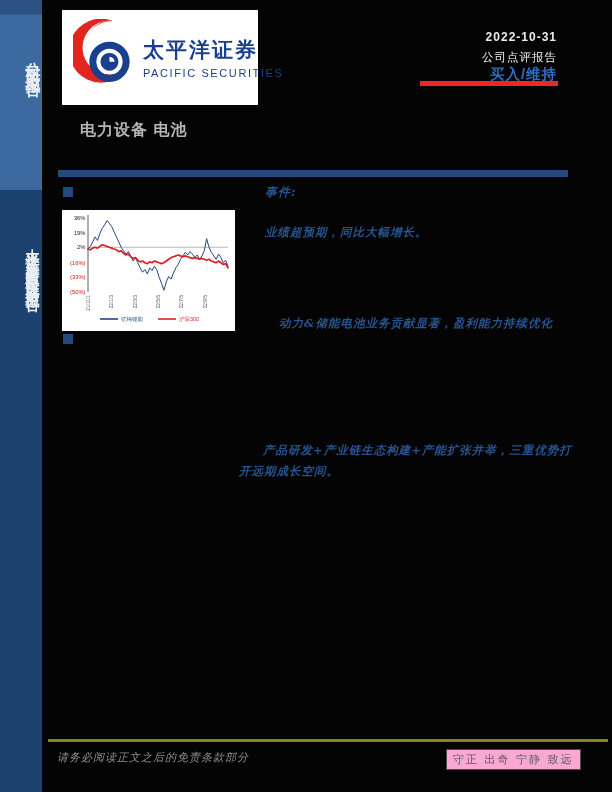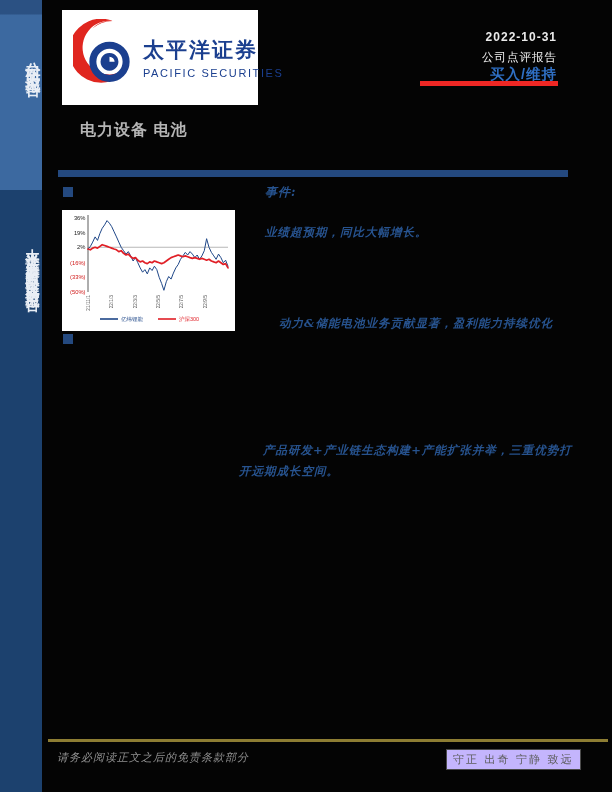--- a/index.html
+++ b/index.html
@@ -50,21 +50,21 @@
   .p3{left:239px;top:440px;width:344px;line-height:21px;text-indent:24px;}
 
   
   .chart-box{position:absolute;left:62px;top:210px;width:173px;height:121px;background:#ffffff;}
   .chart-box svg{display:block;width:173px;height:121px;}
 
   
   .footer-line{position:absolute;left:48px;top:739px;width:560px;height:3px;background:#8d7d33;}
   .disclaimer{position:absolute;left:57px;top:750px;color:#909090;font-style:italic;
      font-size:11px;font-family:"DejaVu Serif",serif;letter-spacing:1px;}
-  .motto-box{position:absolute;left:446px;top:749px;background:#c4b5fd;border:1px solid #4a4a4a;
+  .motto-box{position:absolute;left:446px;top:749px;background:#f9a8d4;border:1px solid #4a4a4a;
      color:#5c5c5c;font-size:11px;font-family:"DejaVu Serif",serif;letter-spacing:2px;
      padding:2px 6px;white-space:nowrap;}
 </style>
 </head>
 <body>
 
 <div class="page">
 
   <div class="sidebar-top">
     <div class="vtext vtext-top">公司研究报告</div>

